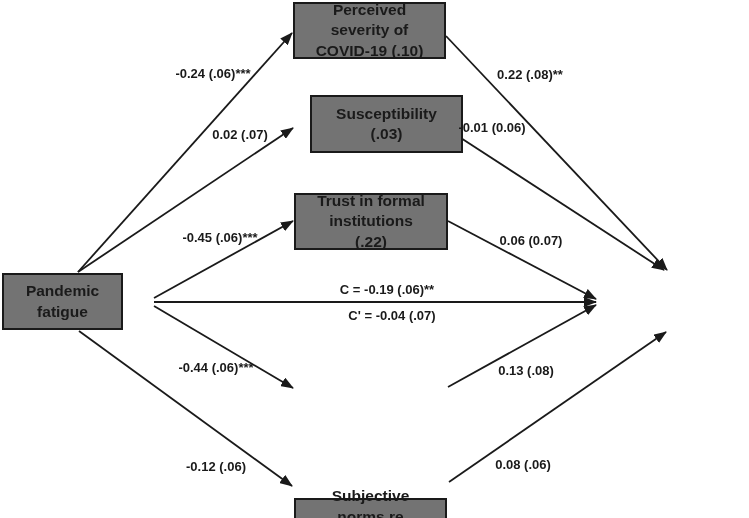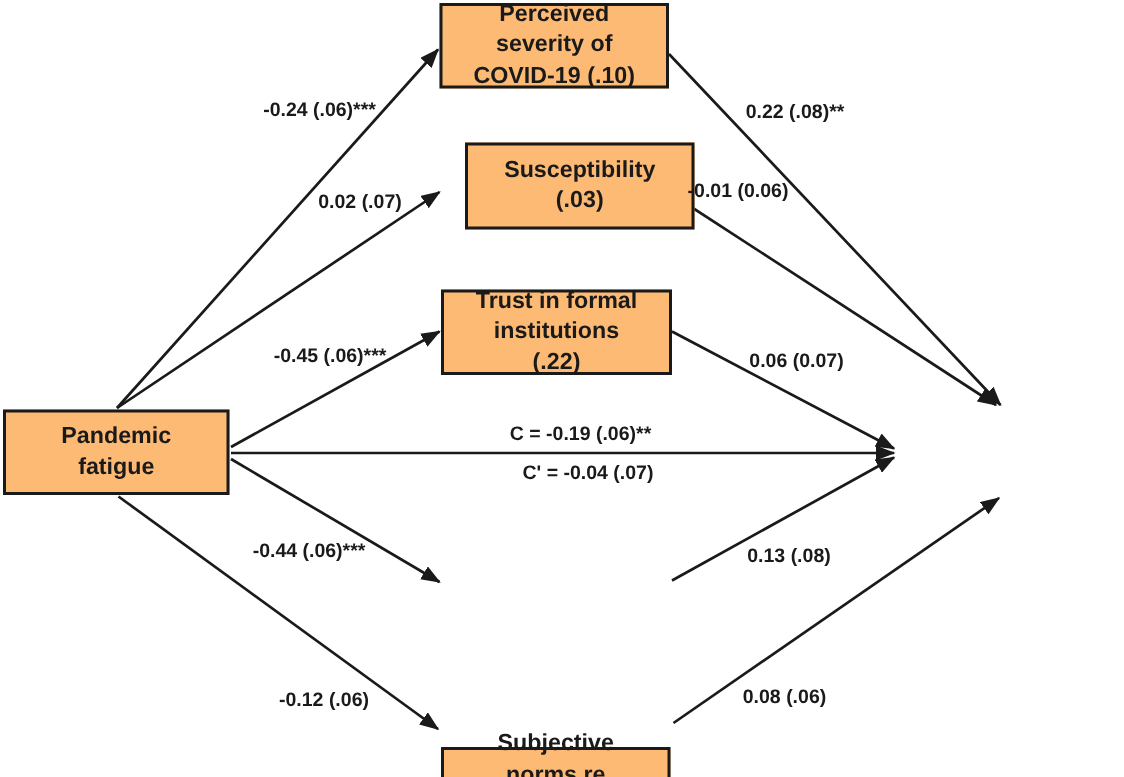--- a/index.html
+++ b/index.html
@@ -13,48 +13,48 @@
     overflow: hidden;
   }
   #arrows {
     position: absolute;
     left: 0; top: 0;
   }
   .node {
     position: absolute;
     box-sizing: border-box;
     border: 2px solid #1a1a1a;
-    background: #fdba74;
+    background: #737373;
     display: flex;
     align-items: center;
     justify-content: center;
     text-align: center;
     font-weight: bold;
     font-size: 15.5px;
     line-height: 1.32;
     padding: 2px 20px;
   }
-  .n-pf { left: 2px;   top: 273px; width: 151px; height: 57px; }
+  .n-pf { left: 2px;   top: 273px; width: 121px; height: 57px; }
   .n-ps { left: 293px; top: 2px;   width: 153px; height: 57px; }
   .n-su { left: 294px; top: 95px;  width: 153px; height: 58px; margin-left: 16px; }
   .n-tr { left: 294px; top: 193px; width: 154px; height: 57px; }
   .n-at { left: 294px; top: 361px; width: 153px; height: 58px; }
   .n-sn { left: 294px; top: 458px; width: 153px; height: 58px; margin-top: 40px; }
   .n-qc { left: 597px; top: 272px; width: 150px; height: 58px; }
   .plabel {
     position: absolute;
     transform: translate(-50%, -50%);
     font-weight: bold;
     font-size: 13px;
     white-space: nowrap;
   }
   .l-a1 { left: 213px; top: 73px;  }
   .l-a2 { left: 240px; top: 134px; }
   .l-a3 { left: 220px; top: 237px; }
-  .l-a4 { left: 206px; top: 367px; }
+  .l-a4 { left: 216px; top: 367px; }
   .l-a5 { left: 216px; top: 466px; }
   .l-b1 { left: 530px; top: 74px;  }
   .l-b2 { left: 492px; top: 127px; }
   .l-b3 { left: 531px; top: 240px; }
   .l-b4 { left: 526px; top: 370px; }
   .l-b5 { left: 523px; top: 464px; }
   .l-c  { left: 387px; top: 289px; }
   .l-cp { left: 381px; top: 315px; margin-left: 11px; }
 </style>
 </head>

